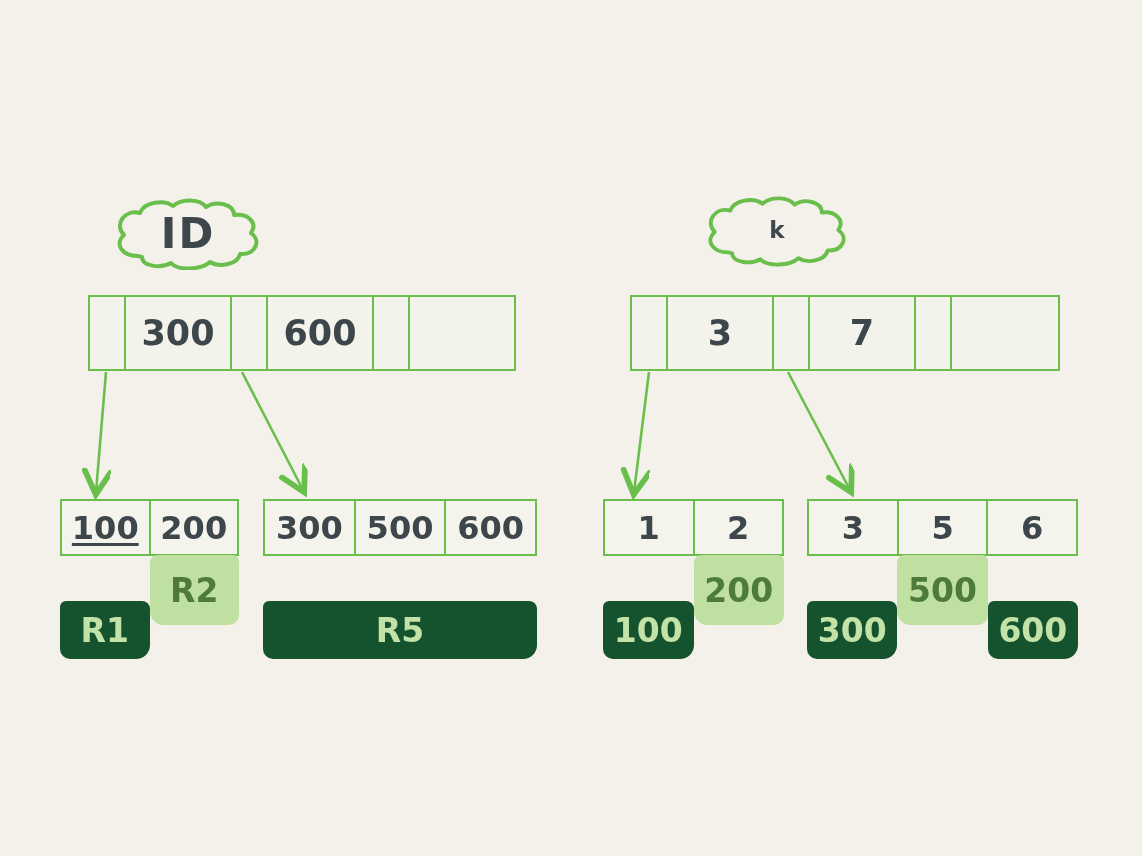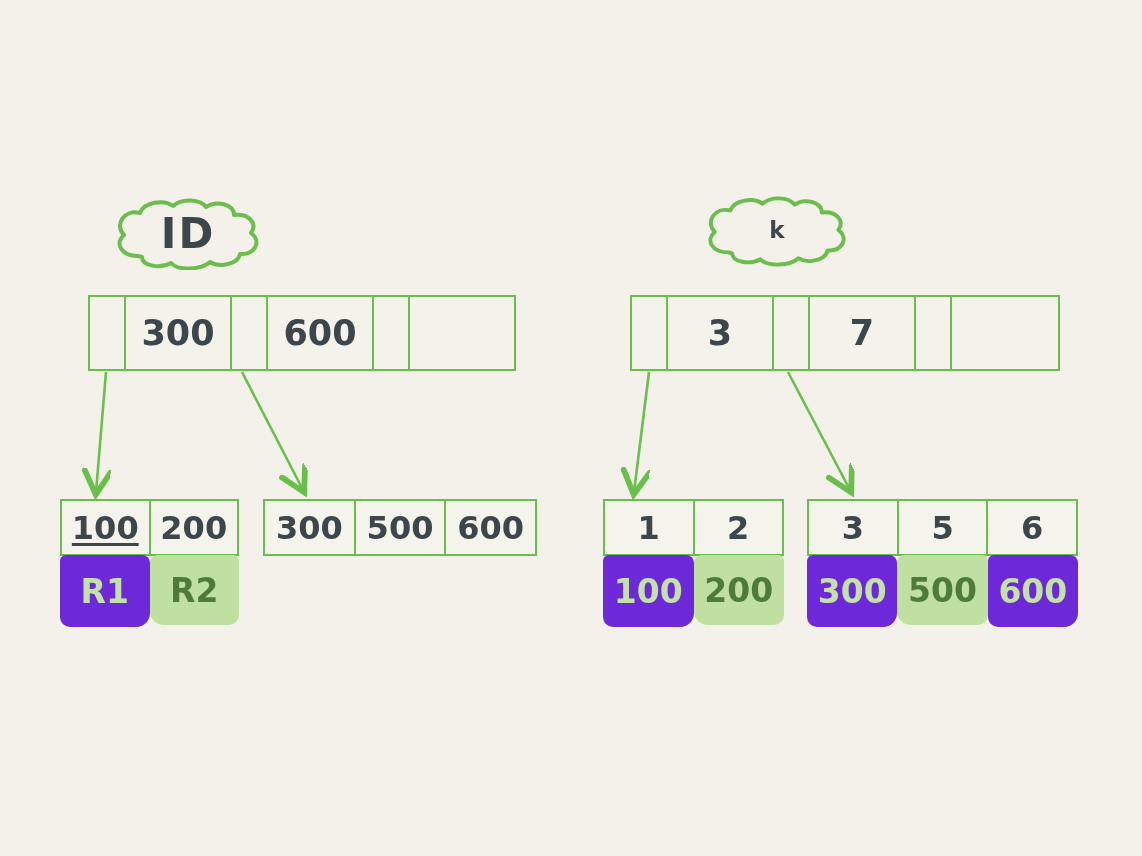--- a/index.html
+++ b/index.html
@@ -63,22 +63,23 @@
   .kcell:last-child{border-right:none;}
   .u{text-decoration:underline;text-decoration-thickness:3px;text-underline-offset:4px;}
 
   .recs{display:flex;align-items:flex-start;margin-top:-1px;}
   .rec{
     flex:1 1 0;
     display:flex;align-items:center;justify-content:center;
     font-size:33px;font-weight:bold;
   }
   .rec.dark{
-    background:#6d28d9;color:#c3e2a7;height:72px;
+    background:#14532d;color:#c3e2a7;height:58px;
     border-radius:6px 8px 14px 10px;
+    margin-top:46px;
   }
   .rec.light{
     background:#bfe0a1;color:#4e7c38;height:70px;
     border-radius:8px 6px 10px 14px;
   }
 
   
   .arrows{position:absolute;left:0;top:0;width:1142px;height:856px;pointer-events:none;}
 </style>
 </head>
@@ -141,20 +142,21 @@
     </div>
   </div>
 
   <div class="leaf leaf-2">
     <div class="keys">
       <div class="kcell">300</div>
       <div class="kcell">500</div>
       <div class="kcell">600</div>
     </div>
     <div class="recs">
+      <div class="rec dark">R5</div>
     </div>
   </div>
 
   <div class="leaf leaf-3">
     <div class="keys">
       <div class="kcell">1</div>
       <div class="kcell">2</div>
     </div>
     <div class="recs">
       <div class="rec dark">100</div>

